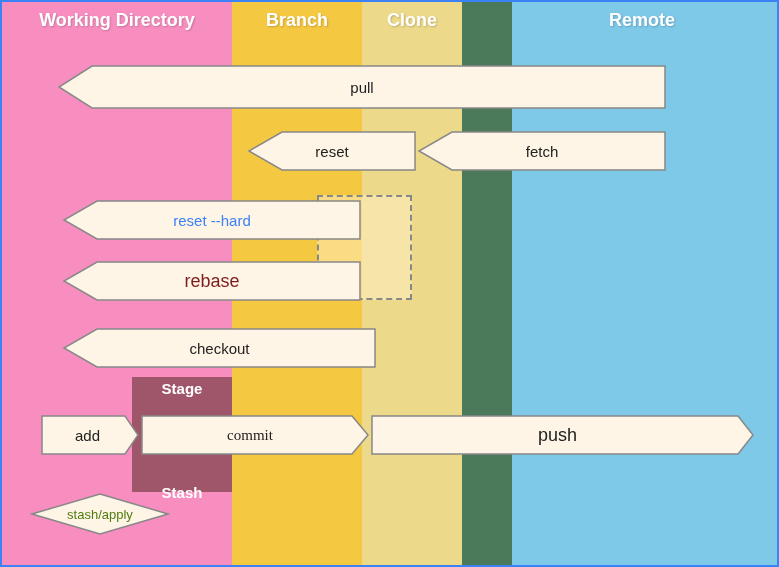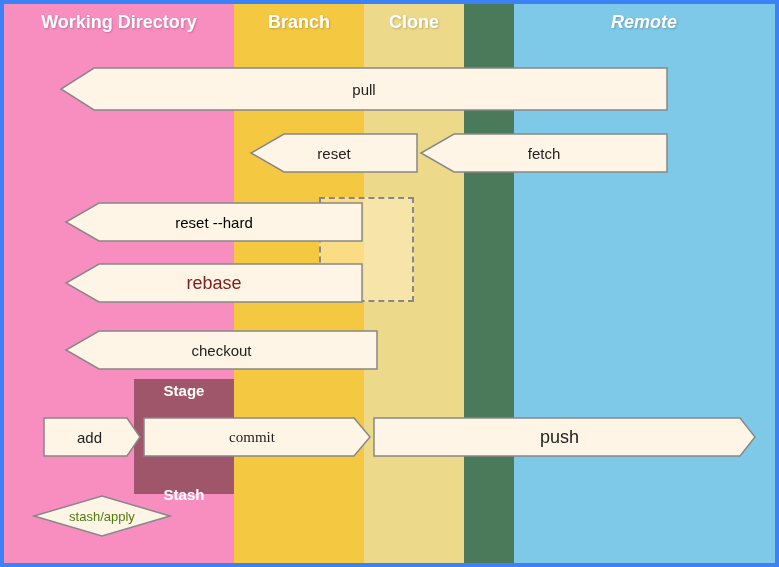--- a/index.html
+++ b/index.html
@@ -2,21 +2,21 @@
 <html><head>
   <meta charset="utf-8">
   <style>
     * { box-sizing: border-box; margin: 0; padding: 0; }
     body { font-family: Arial, sans-serif; background: #fff; }
 
     .diagram-container {
       width: 779px;
       height: 567px;
       position: relative;
-      border: 4px solid #3b82f6;
+      border: 2px solid #3b82f6;
       overflow: hidden;
     }
 
     
     .col-working {
       position: absolute;
       left: 0; top: 0;
       width: 230px; height: 100%;
       background: #F88EC0;
     }
@@ -88,21 +88,21 @@
   <div class="col-branch"></div>
   <div class="col-clone"></div>
   <div class="col-green"></div>
   <div class="col-remote"></div>
 
   <div class="col-stage"></div>
 
   <div class="col-header" style="left: 10px; width: 210px;">Working Directory</div>
   <div class="col-header" style="left: 230px; width: 130px;">Branch</div>
   <div class="col-header" style="left: 355px; width: 110px;">Clone</div>
-  <div class="col-header" style="left: 510px; width: 260px; font-style: italic;">Remote</div>
+  <div class="col-header" style="left: 510px; width: 260px;">Remote</div>
 
   <div class="label" style="left: 135px; top: 378px; width: 90px; font-size: 15px;">Stage</div>
 
   <div class="label" style="left: 135px; top: 466px; width: 90px; font-size: 15px; margin-top: 16px;">Stash</div>
 
   <div style="position:absolute; left: 55px; top: 62px; width: 610px; height: 46px;">
     <svg width="610" height="46">
       <polygon points="35,2 608,2 608,44 35,44 2,23" fill="#FFF5E6" stroke="#888" stroke-width="1.5"></polygon>
     </svg>
     <span style="position:absolute; left:0; top:0; width:610px; height:46px; display:flex; align-items:center; justify-content:center; font-size:15px; color:#222;">pull</span>
@@ -121,21 +121,21 @@
     </svg>
     <span style="position:absolute; left:0; top:0; width:250px; height:42px; display:flex; align-items:center; justify-content:center; font-size:15px; color:#222;">fetch</span>
   </div>
 
   <div class="dashed-box" style="left: 315px; top: 193px; width: 95px; height: 105px;"></div>
 
   <div style="position:absolute; left: 60px; top: 197px; width: 300px; height: 42px;">
     <svg width="300" height="42">
       <polygon points="35,2 298,2 298,40 35,40 2,21" fill="#FFF5E6" stroke="#888" stroke-width="1.5"></polygon>
     </svg>
-    <span style="position:absolute; left:0; top:0; width:300px; height:42px; display:flex; align-items:center; justify-content:center; font-size:15px; color:#000000;">reset --hard</span>
+    <span style="position:absolute; left:0; top:0; width:300px; height:42px; display:flex; align-items:center; justify-content:center; font-size:15px; color:#3b82f6;">reset --hard</span>
   </div>
 
   <div style="position:absolute; left: 60px; top: 258px; width: 300px; height: 42px;">
     <svg width="300" height="42">
       <polygon points="35,2 298,2 298,40 35,40 2,21" fill="#FFF5E6" stroke="#888" stroke-width="1.5"></polygon>
     </svg>
     <span style="position:absolute; left:0; top:0; width:300px; height:42px; display:flex; align-items:center; justify-content:center; font-size:18px; color:#7f1d1d;">rebase</span>
   </div>
 
   <div style="position:absolute; left: 60px; top: 325px; width: 315px; height: 42px;">

